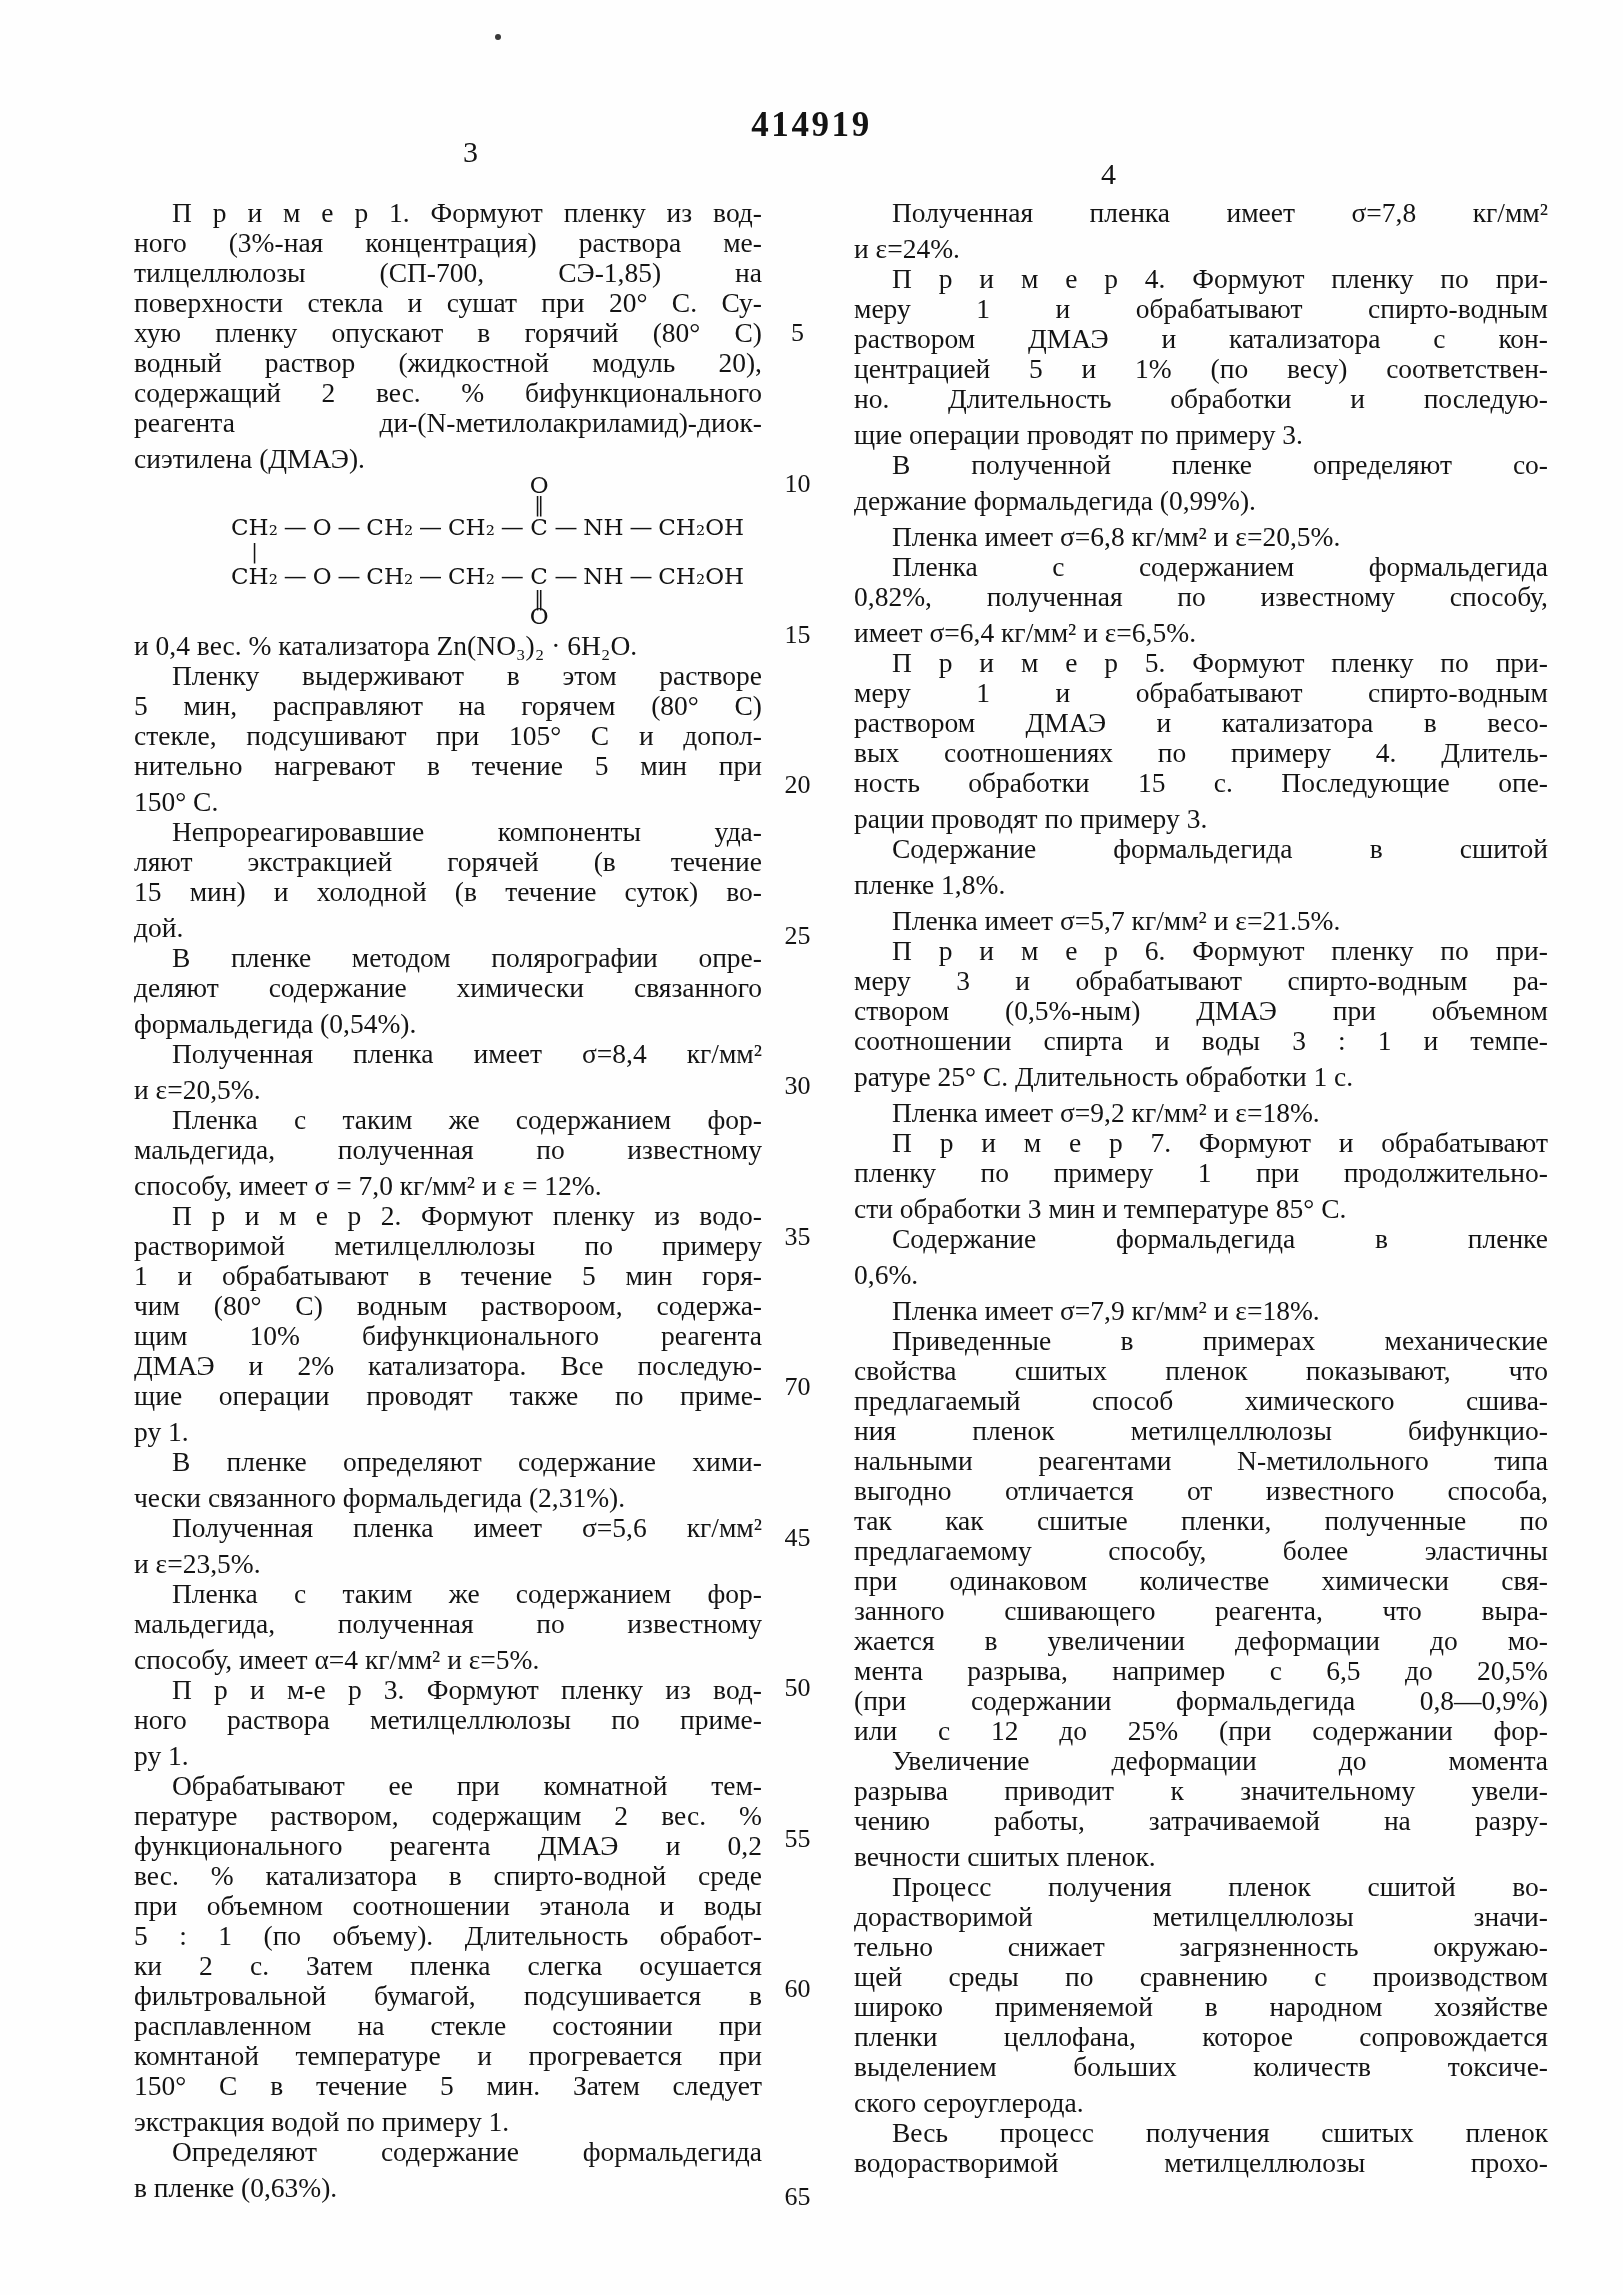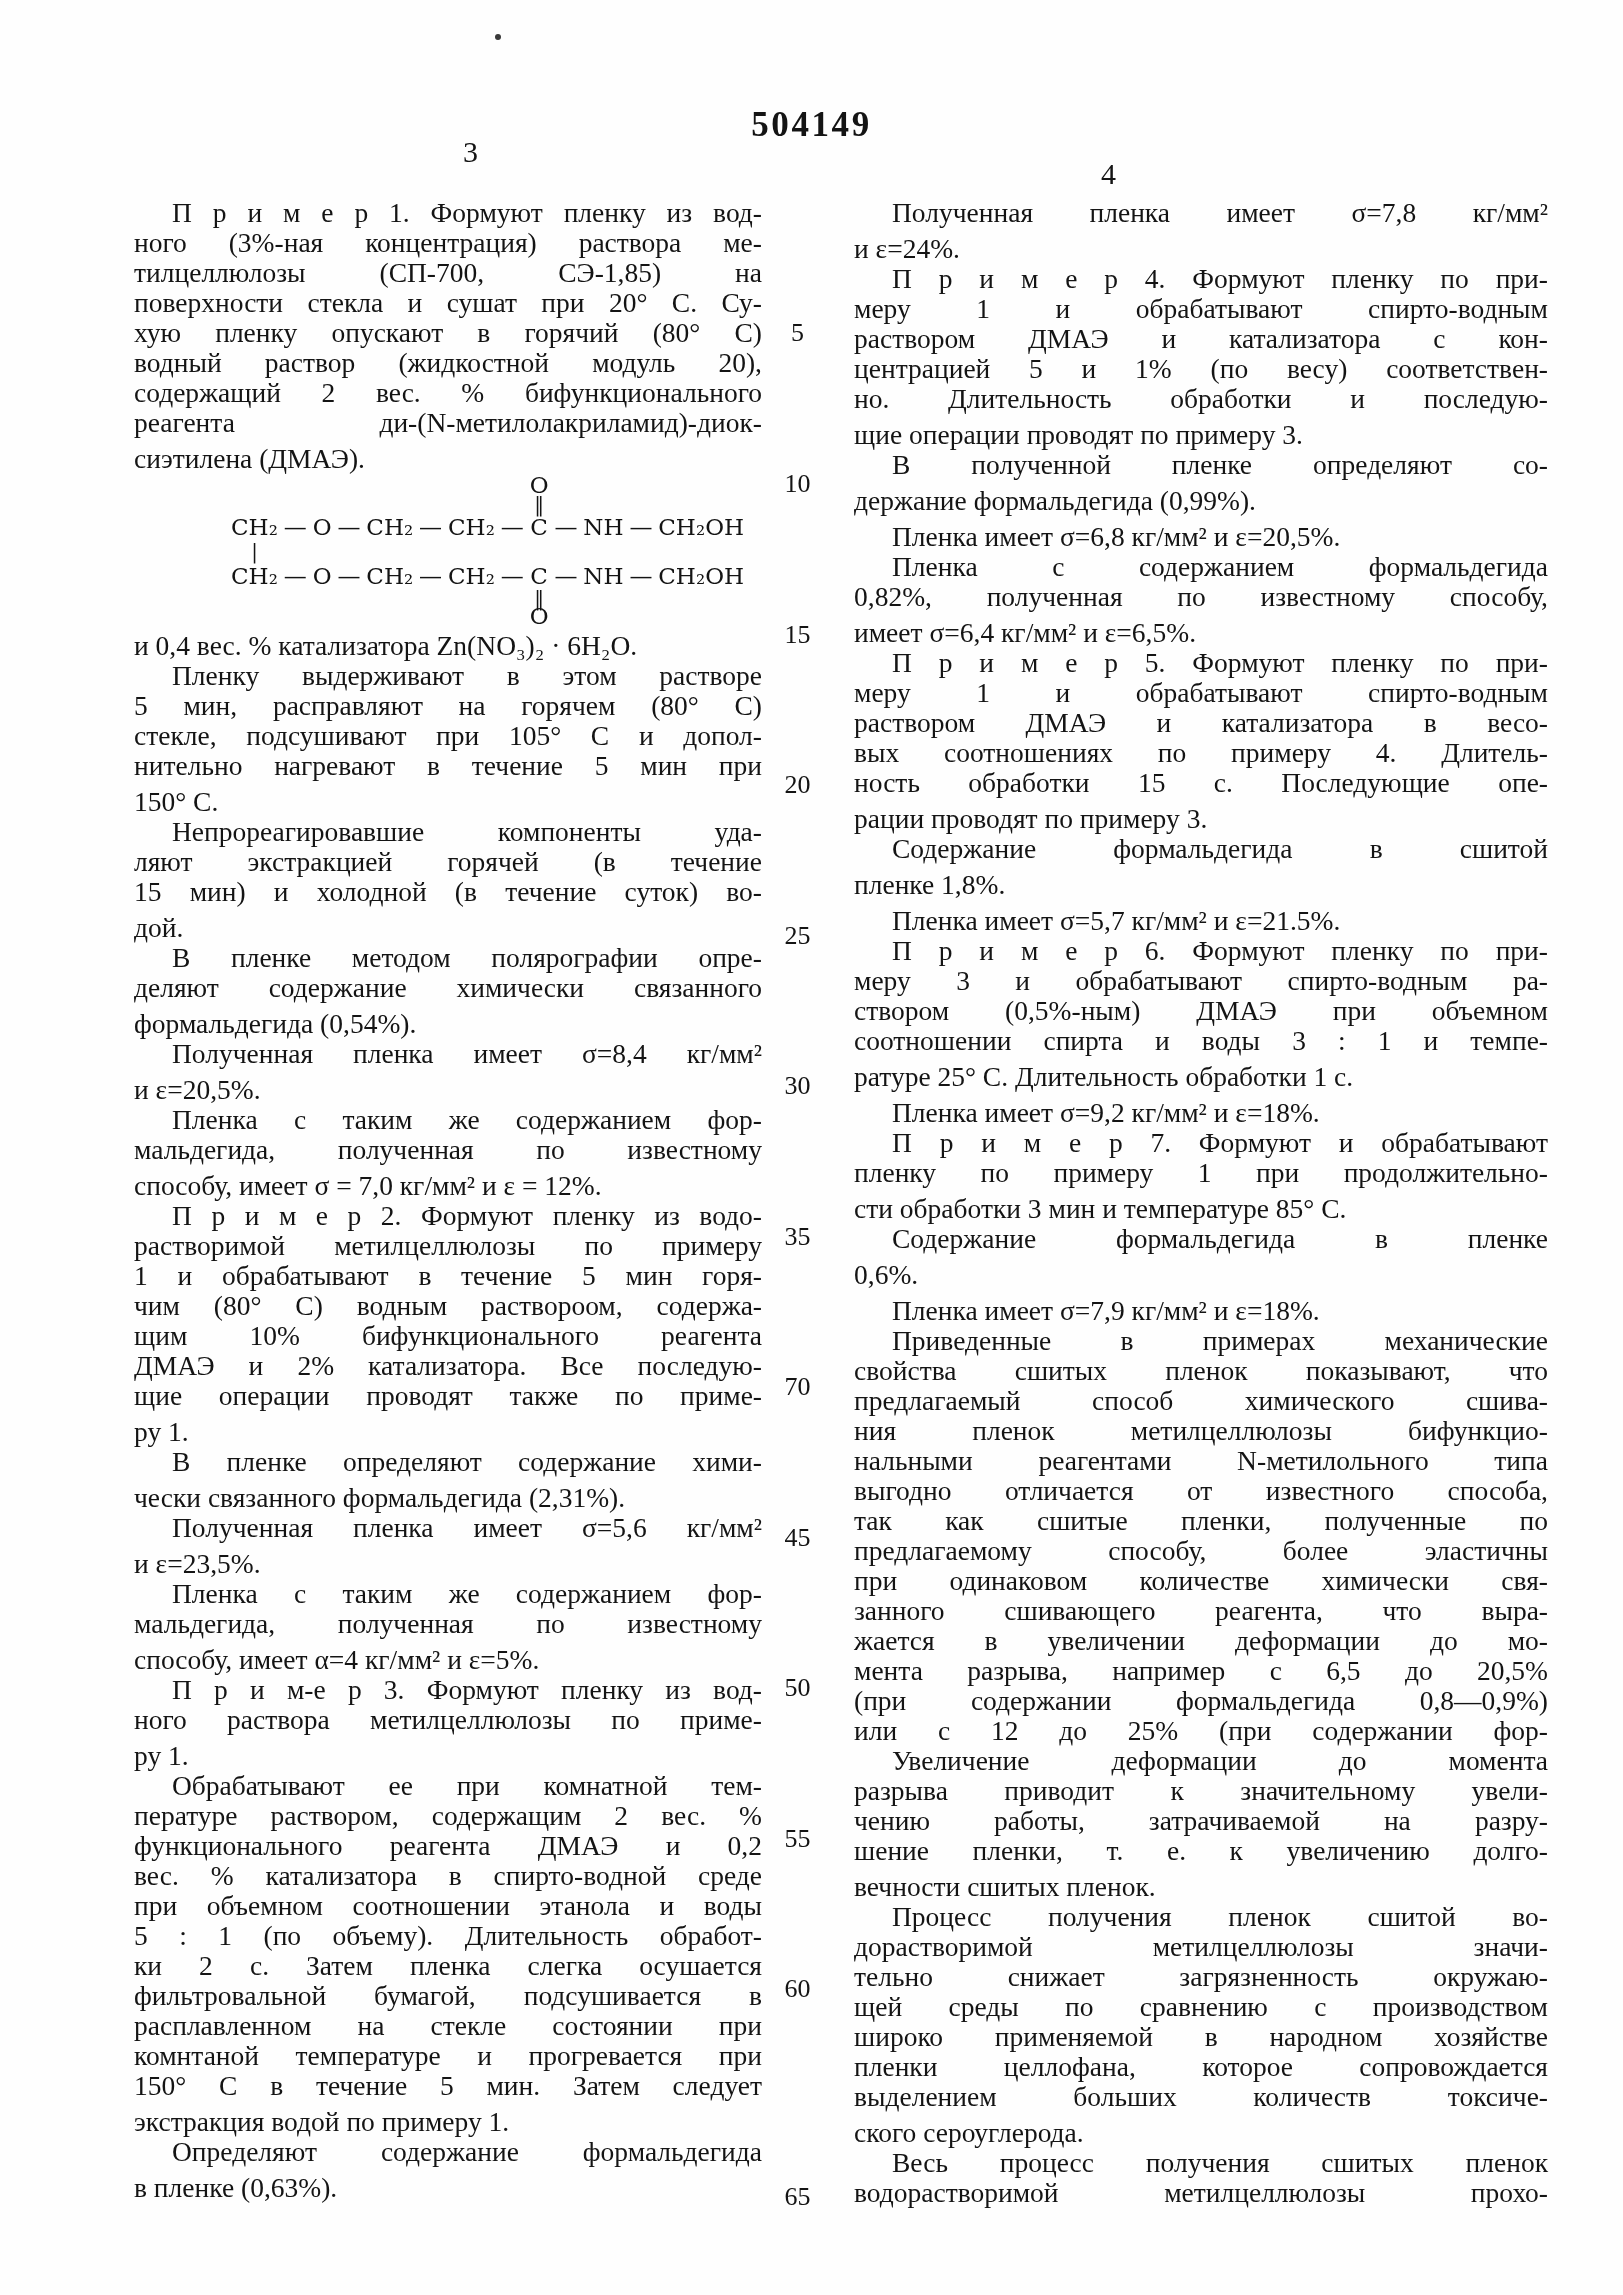--- a/index.html
+++ b/index.html
@@ -50,21 +50,21 @@
   .fc{justify-self:center;}
   .bond-v{font-size:19.6px;}
 </style>
 </head>
 <body>
 
 <div id="page">
 
   <div class="artifact-dot" style="left:495px;top:34px;width:5.9px;height:5.9px;"></div>
 
-  <div id="patent-no">504149</div>
+  <div id="patent-no">414919</div>
 
   <div id="pg-left" class="pgnum">3</div>
   <div id="pg-right" class="pgnum">4</div>
 
   <div id="gutter">
       <div class="gn" style="top: 120px;">5</div>
       <div class="gn" style="top: 271px;">10</div>
       <div class="gn" style="top: 422px;">15</div>
       <div class="gn" style="top: 572px;">20</div>
       <div class="gn" style="top: 723px;">25</div>
@@ -229,21 +229,20 @@
       <div class="tl">предлагаемому способу, более эластичны</div>
       <div class="tl">при одинаковом количестве химически свя-</div>
       <div class="tl">занного сшивающего реагента, что выра-</div>
       <div class="tl">жается в увеличении деформации до мо-</div>
       <div class="tl">мента разрыва, например с 6,5 до 20,5%</div>
       <div class="tl">(при содержании формальдегида 0,8—0,9%)</div>
       <div class="tl">или с 12 до 25% (при содержании фор-</div>
       <div class="tl ind">Увеличение деформации до момента</div>
       <div class="tl">разрыва приводит к значительному увели-</div>
       <div class="tl">чению работы, затрачиваемой на разру-</div>
-      <div class="tl">шение пленки, т. е. к увеличению долго-</div>
       <div class="tl end">вечности сшитых пленок.</div>
       <div class="tl ind">Процесс получения пленок сшитой во-</div>
       <div class="tl">дорастворимой метилцеллюлозы значи-</div>
       <div class="tl">тельно снижает загрязненность окружаю-</div>
       <div class="tl">щей среды по сравнению с производством</div>
       <div class="tl">широко применяемой в народном хозяйстве</div>
       <div class="tl">пленки целлофана, которое сопровождается</div>
       <div class="tl">выделением больших количеств токсиче-</div>
       <div class="tl end">ского сероуглерода.</div>
       <div class="tl ind">Весь процесс получения сшитых пленок</div>

